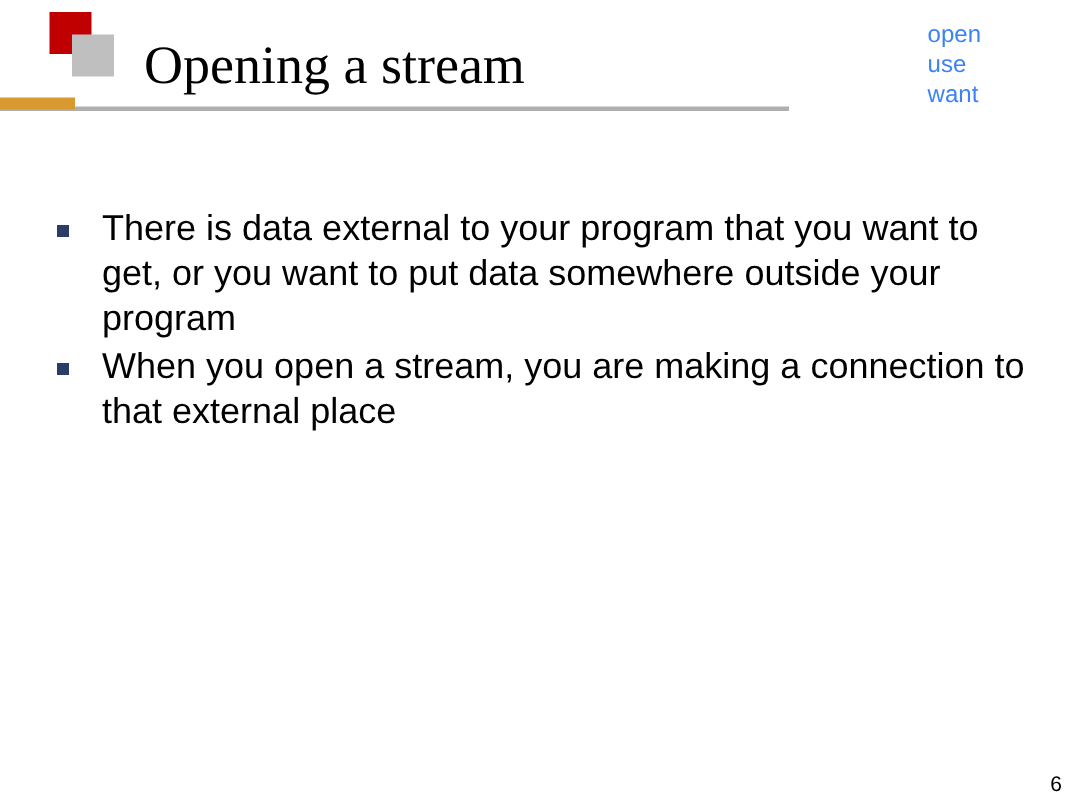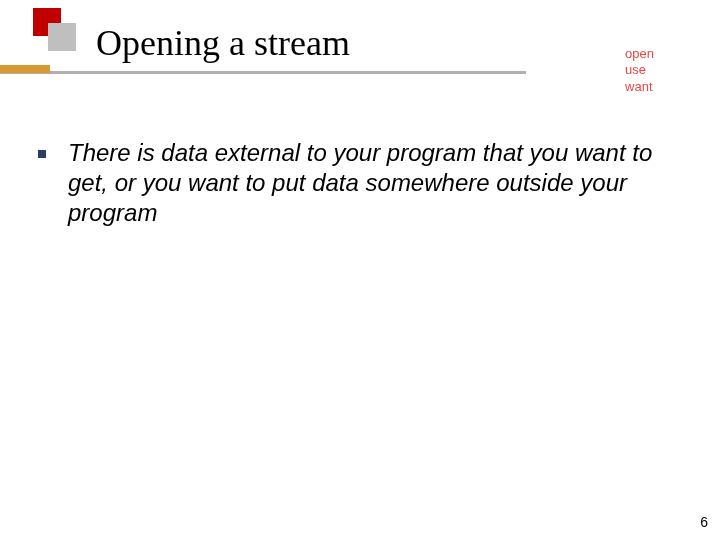--- a/index.html
+++ b/index.html
@@ -54,37 +54,35 @@
     top: 65px;
     width: 50px;
     height: 8px;
     background: #d89a30;
   }
   .annotation {
     position: absolute;
     right: 66px;
     top: 14px;
     font-family: "Comic Sans MS", "Comic Sans", cursive, sans-serif;
-    font-size: 13px;
+    font-size: 16px;
     line-height: 1.25;
-    color: #ef4444;
+    color: #3b82f6;
     text-align: left;
-    margin-top: 32px;
   }
   .content {
     position: absolute;
     left: 38px;
     top: 138px;
     right: 30px;
   }
   .bullet-item {
     display: flex;
     align-items: flex-start;
     margin-bottom: 2px;
-    font-style: italic;
   }
   .bullet {
     flex: 0 0 auto;
     width: 8px;
     height: 8px;
     background: #293d66;
     margin-top: 12px;
     margin-right: 22px;
   }
   .bullet-text {
@@ -116,15 +114,19 @@
     <div>use</div>
     <div>want</div>
   </div>
 </div>
 
 <div class="content">
   <div class="bullet-item">
     <div class="bullet"></div>
     <div class="bullet-text">There is data external to your program that you want to get, or you want to put data somewhere outside your program</div>
   </div>
+  <div class="bullet-item">
+    <div class="bullet"></div>
+    <div class="bullet-text">When you open a stream, you are making a connection to that external place</div>
+  </div>
 </div>
 
 <div class="page-number">6</div>
 
 </body></html>

